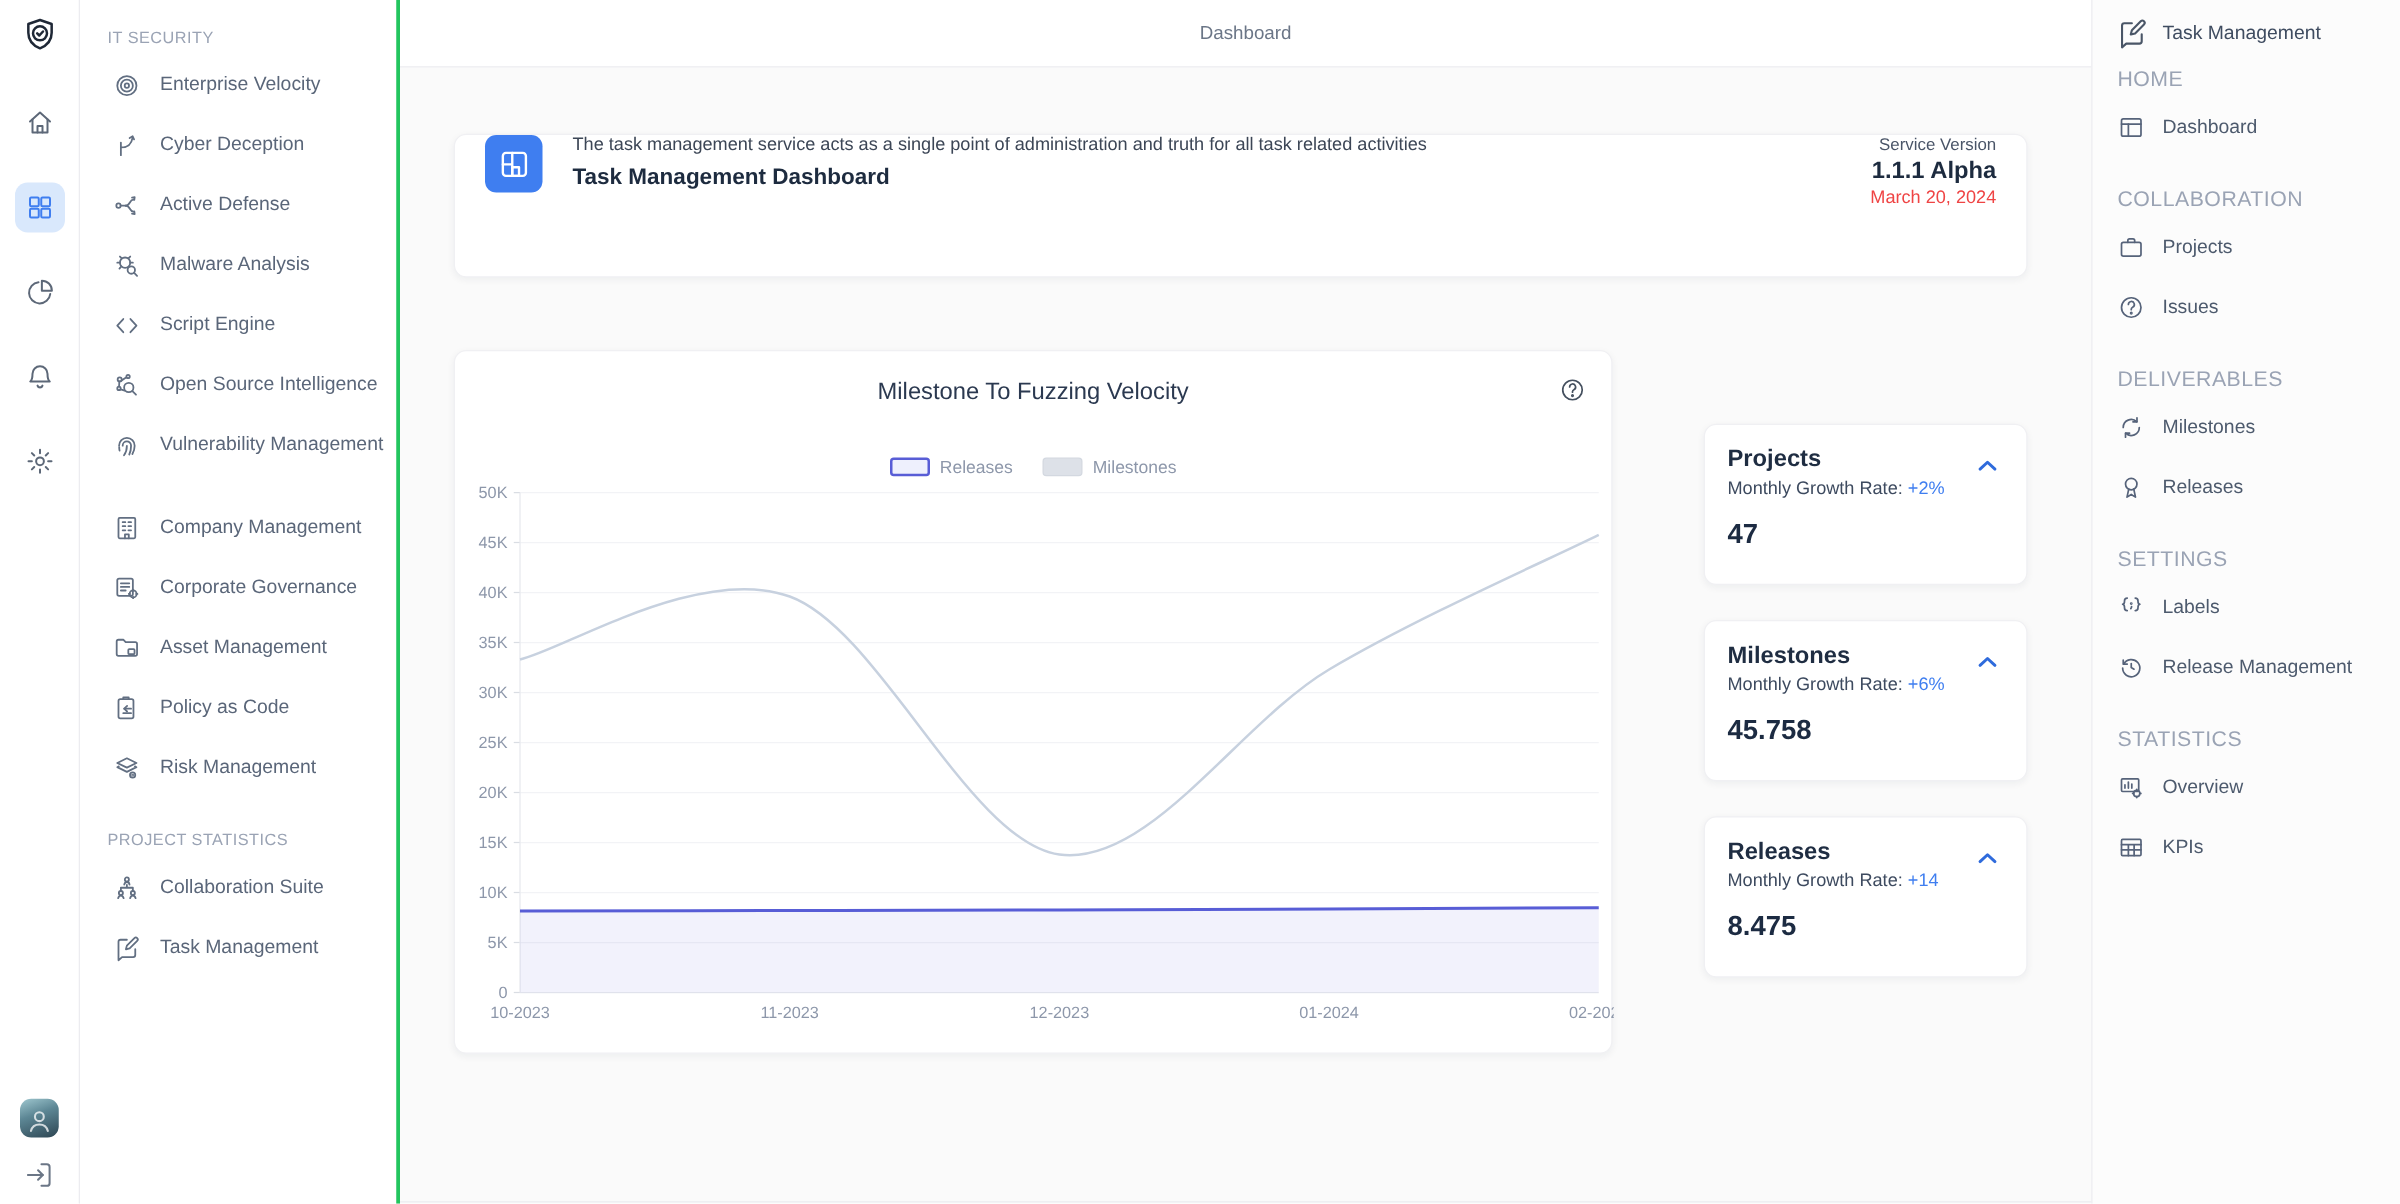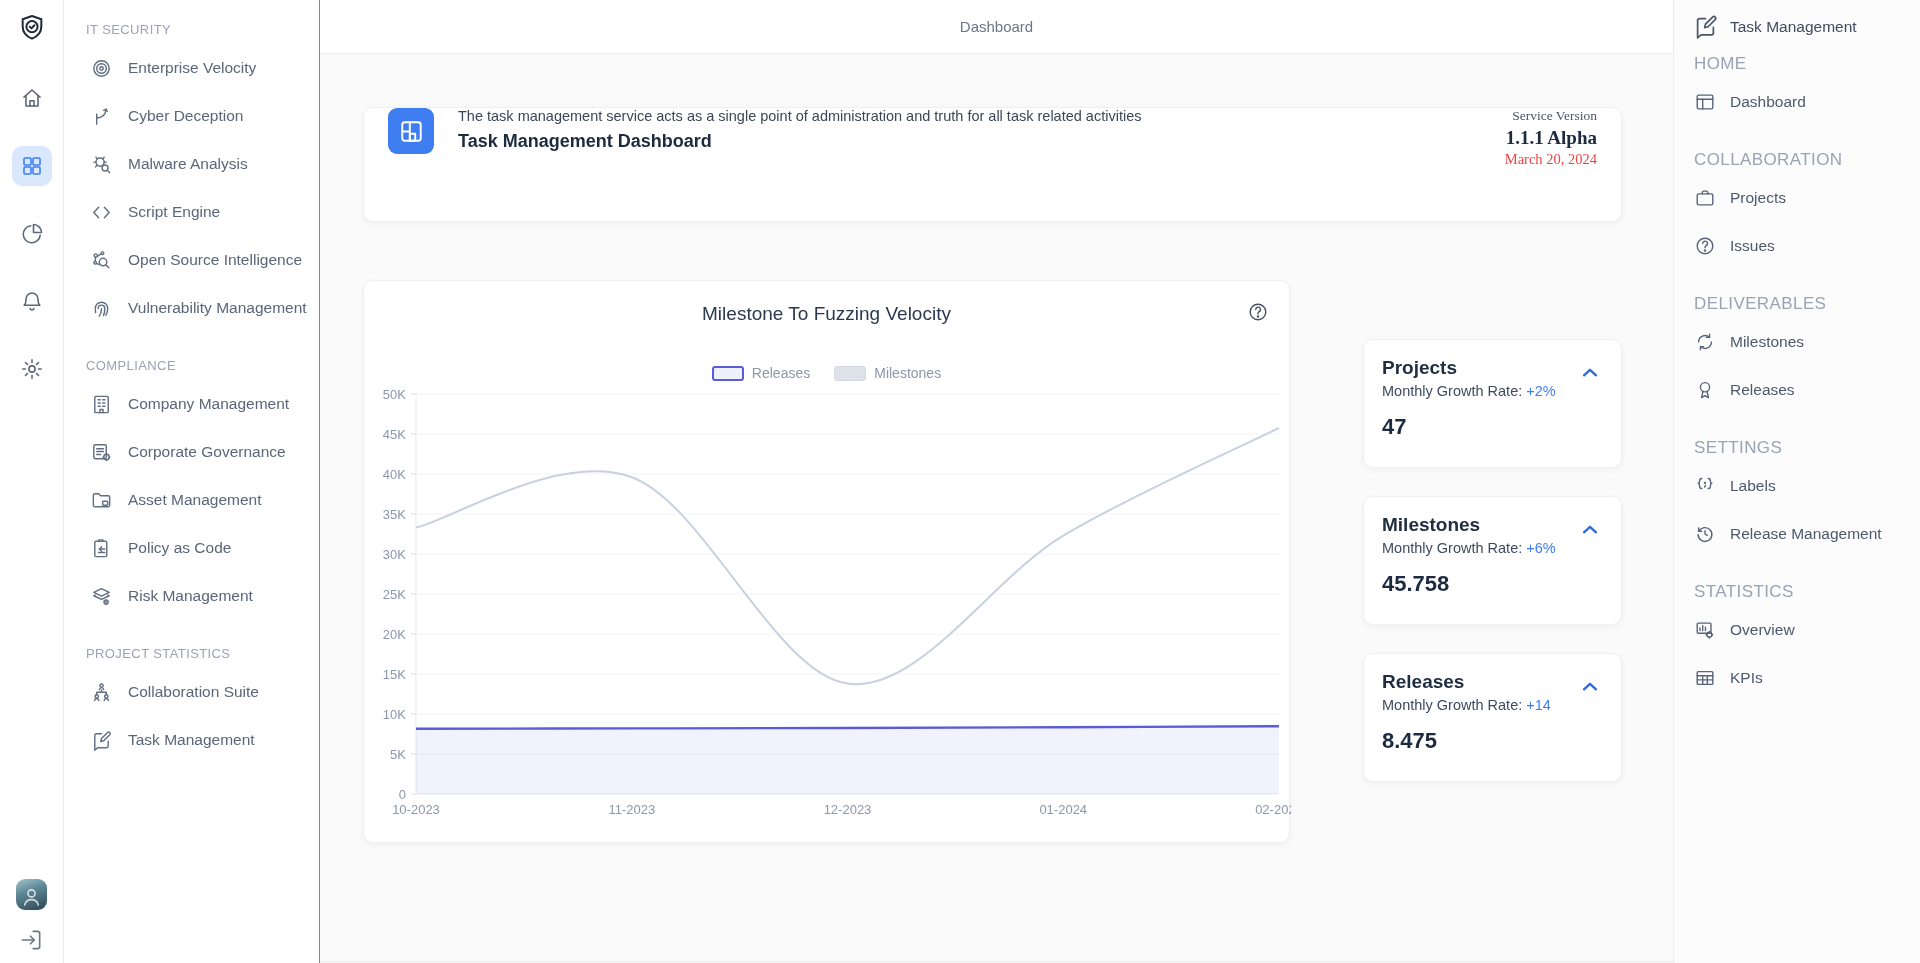--- a/index.html
+++ b/index.html
@@ -14,21 +14,21 @@
   .rail-btn { position:absolute; left:12px; width:40px; height:40px; border-radius:10px;
     display:flex; align-items:center; justify-content:center; color:#5d6878; cursor:pointer; }
   .rail-btn.active { background:#d9e8fc; color:#3f7ef0; }
   .rail .avatar { position:absolute; left:16px; top:879px; width:31px; height:31px; border-radius:9px;
     background:linear-gradient(160deg,#9fc7cf 0%,#5d8795 40%,#2d4552 100%); overflow:hidden; cursor:pointer; }
   .rail .avatar svg { position:absolute; left:3px; top:5px; color:rgba(255,255,255,.75); }
   .rail .logout { position:absolute; left:18px; top:927px; width:26px; height:26px; color:#6b7686; cursor:pointer; }
 
   
   .sidebar { position:absolute; left:64px; top:0; width:256px; height:963px;
-    background:#fff; border-right:1px solid #22c55e; padding:14px 0 0 0; z-index:4; }
+    background:#fff; border-right:3px solid #22c55e; padding:14px 0 0 0; z-index:4; }
   .side-section { margin-bottom:18px; }
   .side-header { height:30px; display:flex; align-items:center; padding-left:22px;
     font-size:13px; letter-spacing:.4px; color:#9aa3b4; }
   .side-item { height:48px; display:flex; align-items:center; gap:15px; padding-left:26px;
     color:#5a6679; font-size:15.5px; cursor:pointer; white-space:nowrap; }
   .side-item .ic { width:23px; height:23px; flex:0 0 23px; color:#626f82; display:flex; }
 
   
   .main { position:absolute; left:320px; top:0; width:1353px; height:963px; background:#fafafa; }
   .main-header { position:absolute; left:0; top:0; width:100%; height:54px; background:#fff;
@@ -39,21 +39,21 @@
   .card { position:absolute; background:#fff; border:1px solid #f0f0f3; border-radius:10px;
     box-shadow:0 2px 6px rgba(20,30,55,.05); }
 
   
   .banner { left:43px; top:53px; width:1259px; height:115px; display:flex; align-items:flex-start; padding:0 24px; }
   .banner-icon { width:46px; height:46px; border-radius:9px; background:#3f7ef0; color:#fff;
     display:flex; align-items:center; justify-content:center; flex:0 0 46px; }
   .banner-text { margin-left:24px; }
   .banner-desc { font-size:14.5px; color:#3c4656; }
   .banner-title { margin-top:7px; font-size:18px; font-weight:bold; color:#1d2b3f; }
-  .banner-right { margin-left:auto; text-align:right; color:#44505f;font-family:Liberation Serif, serif; }
+  .banner-right { margin-left:auto; text-align:right; color:#44505f; }
   .sv-label { font-size:13.5px; color:#4a5568; }
   .sv-version { font-size:19px; font-weight:bold; color:#1d2b3f; margin-top:3px; }
   .sv-date { font-size:14.5px; color:#ef4444; margin-top:2px; }
 
   
   .chart-card { left:43px; top:226px; width:927px; height:563px; }
   .chart-title { position:absolute; top:22px; left:0; width:100%; text-align:center;
     font-size:19px; color:#2b3950; }
   .chart-help { position:absolute; top:20px; right:20px; width:22px; height:22px; color:#45505f; cursor:pointer; }
   .chart-legend { position:absolute; top:84px; left:0; width:100%; display:flex; gap:24px;
@@ -176,20 +176,32 @@
               <path d="M7 20V9.5"></path>
               <path d="M7 13.5c7 0 9-3.5 9.8-8.3"></path>
               <path d="m14.3 5.6 2.5-1.4 1.2 2.6"></path>
             </svg>
           </span>
           <span>Cyber Deception</span>
         </div>
         <div class="side-item">
           <span class="ic">
             <svg viewBox="0 0 24 24" width="100%" height="100%" fill="none" stroke="currentColor" stroke-width="1.5" stroke-linecap="round" stroke-linejoin="round">
+              <circle cx="5" cy="12" r="1.8"></circle>
+              <path d="M6.8 12h4.2"></path>
+              <path d="M11 12c4 0 3-5 6.5-5"></path>
+              <path d="M11 12c4 0 3 5 6.5 5"></path>
+              <path d="m16.3 5.3 2.2-.3-.3 2.2M16.3 18.7l2.2.3-.3-2.2"></path>
+            </svg>
+          </span>
+          <span>Active Defense</span>
+        </div>
+        <div class="side-item">
+          <span class="ic">
+            <svg viewBox="0 0 24 24" width="100%" height="100%" fill="none" stroke="currentColor" stroke-width="1.5" stroke-linecap="round" stroke-linejoin="round">
               <circle cx="10.5" cy="9.5" r="4.3"></circle>
               <path d="M7.8 6 6.2 4.4M13.2 6l1.6-1.6M6.2 9.5H4M17 9.5h-2.2M7.3 12.7 5.8 14.5"></path>
               <circle cx="15.7" cy="15.7" r="3.1"></circle>
               <path d="m18.1 18.1 2.4 2.4"></path>
             </svg>
           </span>
           <span>Malware Analysis</span>
         </div>
         <div class="side-item">
           <span class="ic">
@@ -219,21 +231,20 @@
               <path d="M5.5 12a6.5 6.5 0 0 1 13 0c0 2.8-.8 5-1.9 7"></path>
               <path d="M8.5 12a3.5 3.5 0 0 1 7 0c0 2.8-.5 5.4-1.5 7.4"></path>
               <path d="M12 12.2c0 3-.8 5.8-2.4 7.8"></path>
               <path d="M5.9 16.2a14 14 0 0 1-.3-3"></path>
             </svg>
           </span>
           <span>Vulnerability Management</span>
         </div>
       </div>
       <div class="side-section">
-        <div class="side-header">COMPLIANCE</div>
         <div class="side-item">
           <span class="ic">
             <svg viewBox="0 0 24 24" width="100%" height="100%" fill="none" stroke="currentColor" stroke-width="1.5" stroke-linecap="round" stroke-linejoin="round">
               <rect x="5" y="3.5" width="14" height="17" rx="1"></rect>
               <path d="M8.5 7h2.2M13.3 7h2.2M8.5 10.4h2.2M13.3 10.4h2.2M8.5 13.8h2.2M13.3 13.8h2.2"></path>
               <path d="M10.4 20.5v-3.2h3.2v3.2"></path>
             </svg>
           </span>
           <span>Company Management</span>
         </div>

